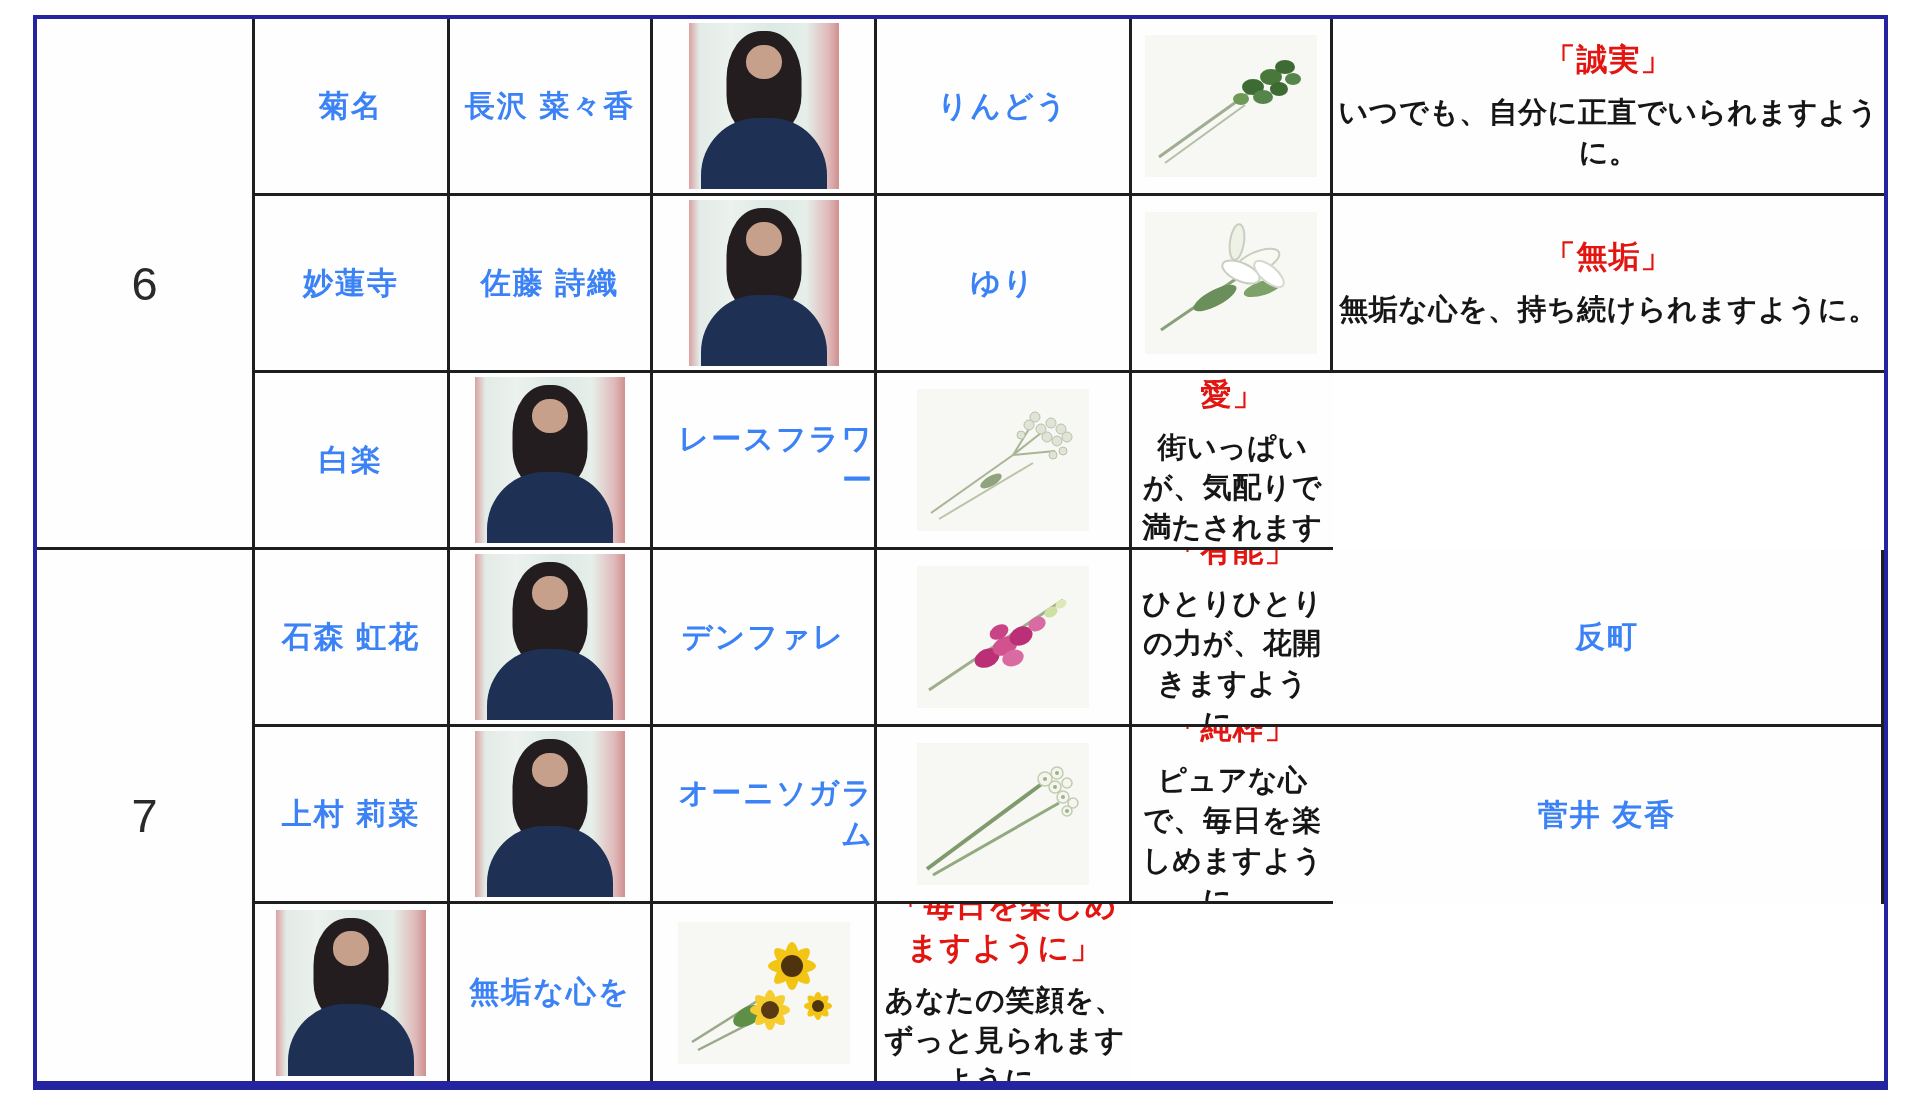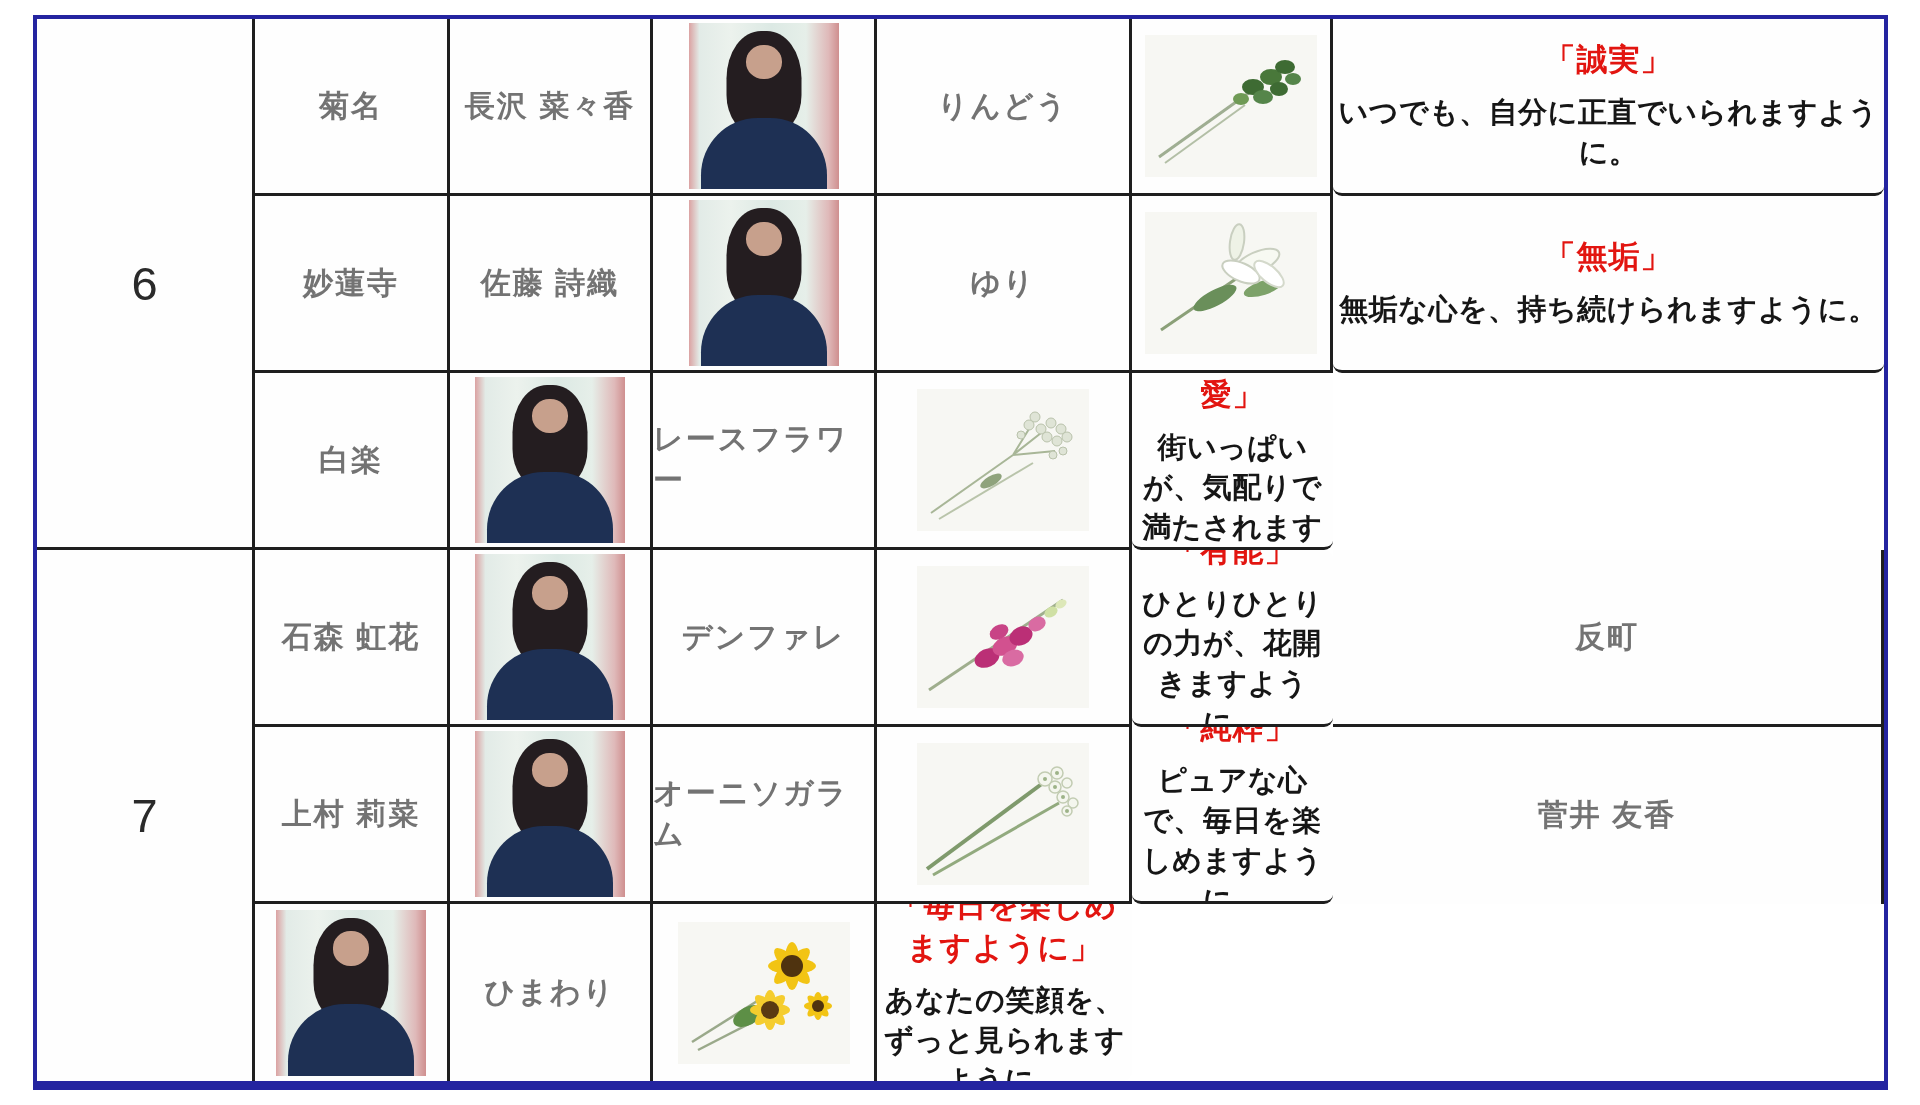--- a/index.html
+++ b/index.html
@@ -19,25 +19,25 @@
   }
   .cell{
     box-sizing:border-box;
     border-right:3px solid #1e1e1e;
     border-bottom:3px solid #1e1e1e;
     display:flex;align-items:center;justify-content:center;
     flex-direction:column;
     overflow:hidden;
     background:#fefefe;
   }
-  .cell.meaning{border-right:none;border-radius:9px;}
+  .cell.meaning{border-right:none;}
   .cell.last-row{border-bottom:none;}
   .cell.number{grid-column:1;}
   .num-text{font-size:47px;color:#2a2a2a;font-weight:500;}
-  .jp{font-size:30px;font-weight:600;color:#737373;letter-spacing:2px;text-align:left;}
+  .jp{font-size:30px;font-weight:600;color:#3b82f6;letter-spacing:2px;text-align:right;}
   .meaning-title{font-size:31px;font-weight:700;color:#e21510;letter-spacing:1px;margin-bottom:12px;text-align:center;}
   .meaning-desc{font-size:29px;font-weight:700;color:#161616;letter-spacing:0.5px;text-align:center;}
   
   .member-photo{
     position:relative;width:150px;height:166px;overflow:hidden;
     background:linear-gradient(90deg,#dba2a2 0%,#e2ebe7 7%,#ecf2ed 28%,#dce9e4 55%,#e6efe9 78%,#dfb9b9 93%,#cf8f8f 100%);
   }
   .mp-hair{position:absolute;top:5%;left:50%;transform:translateX(-50%);width:50%;height:62%;
     background:#241d20;border-radius:46% 46% 38% 38%;}
   .mp-face{position:absolute;top:13%;left:50%;transform:translateX(-50%);width:24%;height:21%;
@@ -296,21 +296,21 @@
     <span class="jp">菅井 友香</span>
   </div>
   <div class="cell photo last-row">
     <div class="member-photo">
       <div class="mp-hair"></div>
       <div class="mp-face"></div>
       <div class="mp-body"></div>
     </div>
   </div>
   <div class="cell flower last-row">
-    <span class="jp">ひまわり</span>
+    <span class="jp">無垢な心を</span>
   </div>
   <div class="cell flowerpic last-row">
     <svg class="flower-img">
           <use href="#fl-sunflower"></use>
         </svg>
   </div>
   <div class="cell meaning last-row">
     <div class="meaning-title">「毎日を楽しめますように」</div>
     <div class="meaning-desc">あなたの笑顔を、ずっと見られますように。</div>
   </div>

